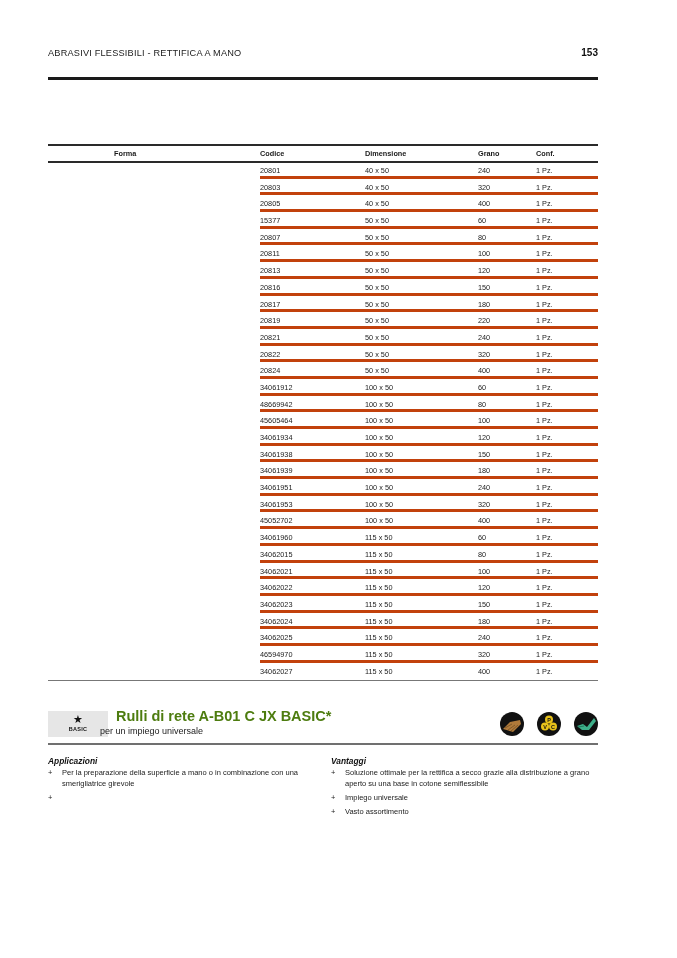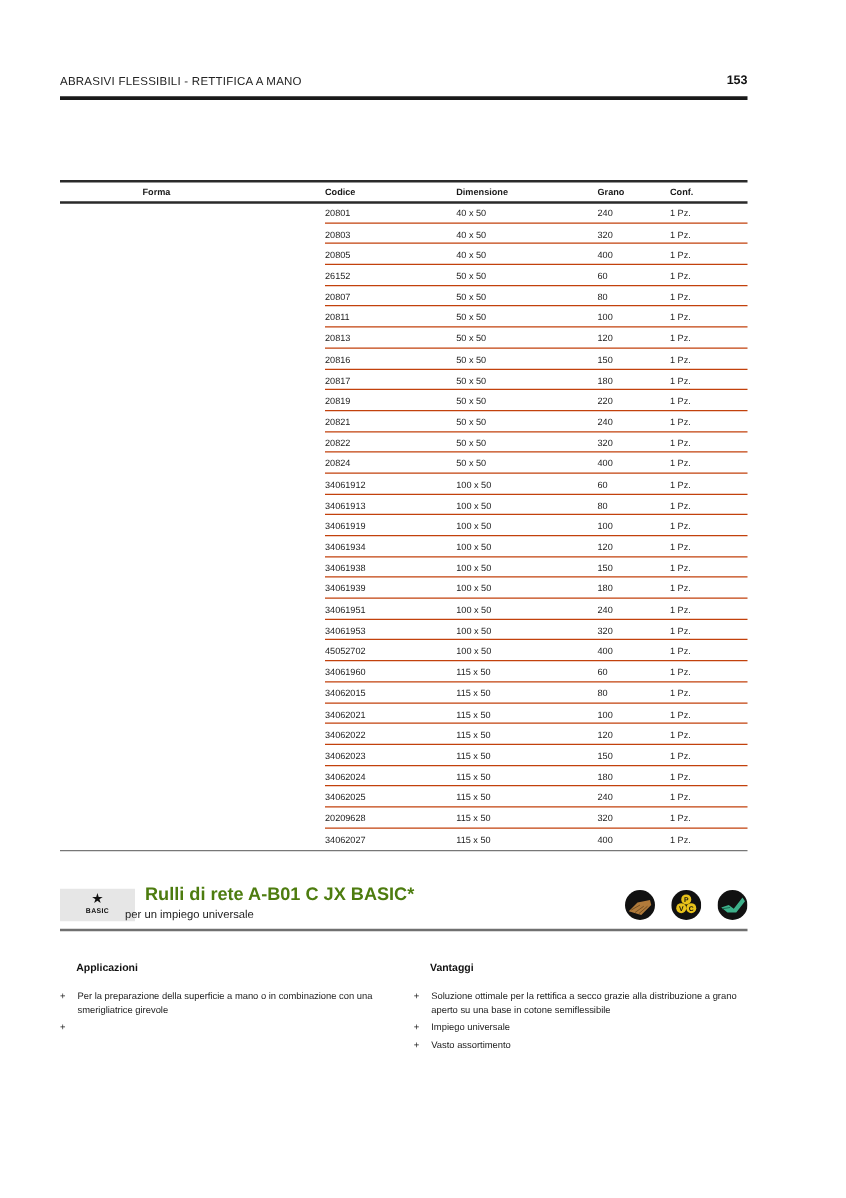--- a/index.html
+++ b/index.html
@@ -1,50 +1,50 @@
 <!DOCTYPE html>
 <html><head>
 <meta charset="utf-8">
 <style>
   html, body { margin: 0; padding: 0; background: #ffffff; }
   body { width: 677px; height: 958px; position: relative; overflow: hidden;
          font-family: "Liberation Sans", sans-serif; color: #1a1a1a; }
-  .running-head { position: absolute; left: 48px; top: 60px; width: 550px; height: 14px; }
+  .running-head { position: absolute; left: 48px; top: 48px; width: 550px; height: 14px; }
   .running-head .section { position: absolute; left: 0; top: 0; font-size: 9.2px; letter-spacing: 0.2px; color: #222; }
   .running-head .pageno { position: absolute; right: 0; top: -1px; font-size: 10px; font-weight: bold; color: #111; }
   .head-rule { position: absolute; left: 48px; top: 77px; width: 550px; height: 3px; background: #1a1a1a; }
 
   .table-wrap { position: absolute; left: 48px; top: 144px; width: 550px; }
   .top-rule { position: absolute; left: 0; top: 0; width: 550px; height: 2px; background: #2a2a2a; }
   .thead { position: absolute; top: 2px; left: 0; width: 550px; height: 14px; font-size: 7.3px; font-weight: bold; }
   .thead span { position: absolute; top: 3px; }
   .hdr-rule { position: absolute; left: 0; top: 17px; width: 550px; height: 1.5px; background: #2a2a2a; }
   .rows { position: absolute; left: 212px; top: 18px; width: 338px; }
-  .row { position: relative; height: 16.7px; font-size: 7.3px; color: #222; border-bottom: 1px solid #c2410c; box-sizing: border-box; }
+  .row { position: relative; height: 16.7px; font-size: 7.3px; color: #222; border-bottom: 3px solid #c2410c; box-sizing: border-box; }
   .row span { position: absolute; top: 4px; }
   .row:last-child { border-bottom: none; text-align: center; }
   .bottom-rule { position: absolute; left: 0; width: 550px; height: 1px; background: #777; }
 
   .c-code { left: 0; }
   .c-dim { left: 105px; }
   .c-grit { left: 218px; }
   .c-conf { left: 276px; }
 
   .product { position: absolute; left: 48px; top: 705px; width: 550px; height: 40px; }
   .badge { position: absolute; left: 0; top: 6px; width: 60px; height: 26px; background: #e6e6e6; text-align: center; }
   .badge .star { display: block; font-size: 11px; line-height: 11px; margin-top: 3px; color: #111; }
   .badge .btxt { display: block; font-size: 5.5px; font-weight: bold; letter-spacing: 0.3px; color: #111; margin-top: 1px; }
   .product .title { position: absolute; left: 68px; top: 3px; font-size: 14.5px; font-weight: bold; color: #4d7c0f; white-space: nowrap; }
   .product .subtitle { position: absolute; left: 52px; top: 21px; font-size: 9px; color: #222; }
   .icons { position: absolute; right: 0; top: 7px; height: 24px; }
   .ico { position: absolute; top: 0; width: 24px; height: 24px; }
   .product-rule { position: absolute; left: 48px; top: 743px; width: 550px; height: 2px; background: #707070; }
 
   .col { position: absolute; top: 756px; width: 270px; }
-  .col h3 { margin: 13px; font-size: 8.4px; font-weight: bold; color: #111; }
+  .col h3 { margin: 0; font-size: 8.4px; font-weight: bold; color: #111; font-style: italic; }
   .col ul { list-style: none; margin: 2px 0 0 0; padding: 0; }
   .col li { position: relative; padding-left: 14px; font-size: 7.5px; line-height: 10.5px; color: #222; margin-bottom: 3.5px; }
   .col li .plus { position: absolute; left: 0; top: 0; }
   .col-left { left: 48px; }
   .col-right { left: 331px; width: 267px; }
 </style>
 </head>
 <body>
 
 <div class="running-head">
@@ -76,21 +76,21 @@
         <span class="c-grit">320</span>
         <span class="c-conf">1 Pz.</span>
       </div>
       <div class="row">
         <span class="c-code">20805</span>
         <span class="c-dim">40 x 50</span>
         <span class="c-grit">400</span>
         <span class="c-conf">1 Pz.</span>
       </div>
       <div class="row">
-        <span class="c-code">26152</span>
+        <span class="c-code">15377</span>
         <span class="c-dim">50 x 50</span>
         <span class="c-grit">60</span>
         <span class="c-conf">1 Pz.</span>
       </div>
       <div class="row">
         <span class="c-code">20807</span>
         <span class="c-dim">50 x 50</span>
         <span class="c-grit">80</span>
         <span class="c-conf">1 Pz.</span>
       </div>
@@ -142,27 +142,27 @@
         <span class="c-grit">400</span>
         <span class="c-conf">1 Pz.</span>
       </div>
       <div class="row">
         <span class="c-code">34061912</span>
         <span class="c-dim">100 x 50</span>
         <span class="c-grit">60</span>
         <span class="c-conf">1 Pz.</span>
       </div>
       <div class="row">
-        <span class="c-code">34061913</span>
+        <span class="c-code">48669942</span>
         <span class="c-dim">100 x 50</span>
         <span class="c-grit">80</span>
         <span class="c-conf">1 Pz.</span>
       </div>
       <div class="row">
-        <span class="c-code">34061919</span>
+        <span class="c-code">45605464</span>
         <span class="c-dim">100 x 50</span>
         <span class="c-grit">100</span>
         <span class="c-conf">1 Pz.</span>
       </div>
       <div class="row">
         <span class="c-code">34061934</span>
         <span class="c-dim">100 x 50</span>
         <span class="c-grit">120</span>
         <span class="c-conf">1 Pz.</span>
       </div>
@@ -232,21 +232,21 @@
         <span class="c-grit">180</span>
         <span class="c-conf">1 Pz.</span>
       </div>
       <div class="row">
         <span class="c-code">34062025</span>
         <span class="c-dim">115 x 50</span>
         <span class="c-grit">240</span>
         <span class="c-conf">1 Pz.</span>
       </div>
       <div class="row">
-        <span class="c-code">20209628</span>
+        <span class="c-code">46594970</span>
         <span class="c-dim">115 x 50</span>
         <span class="c-grit">320</span>
         <span class="c-conf">1 Pz.</span>
       </div>
       <div class="row">
         <span class="c-code">34062027</span>
         <span class="c-dim">115 x 50</span>
         <span class="c-grit">400</span>
         <span class="c-conf">1 Pz.</span>
       </div>

